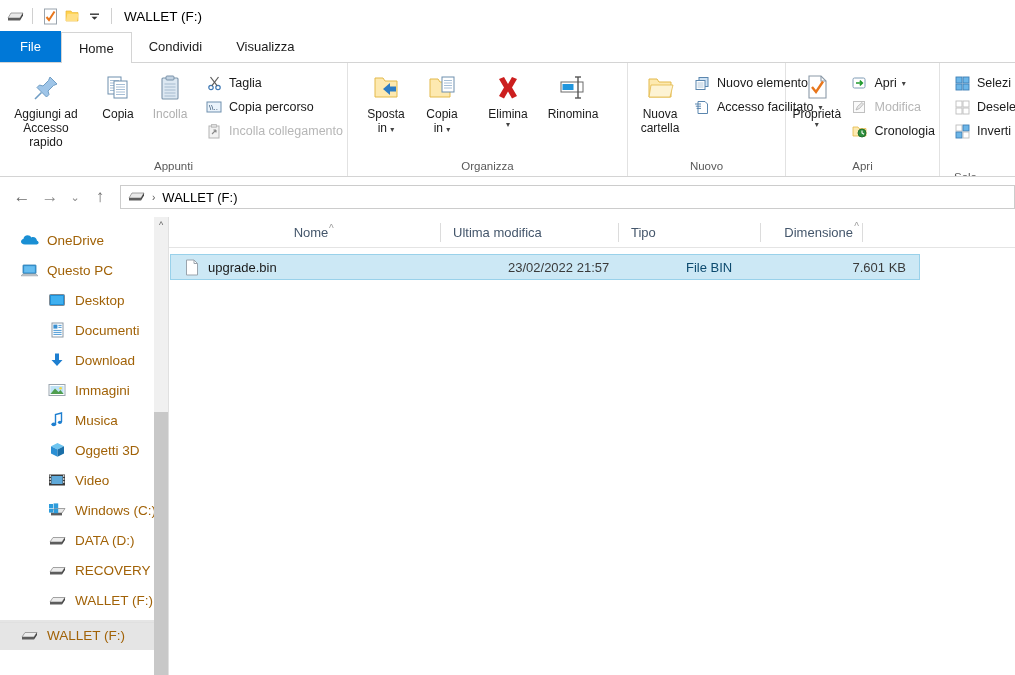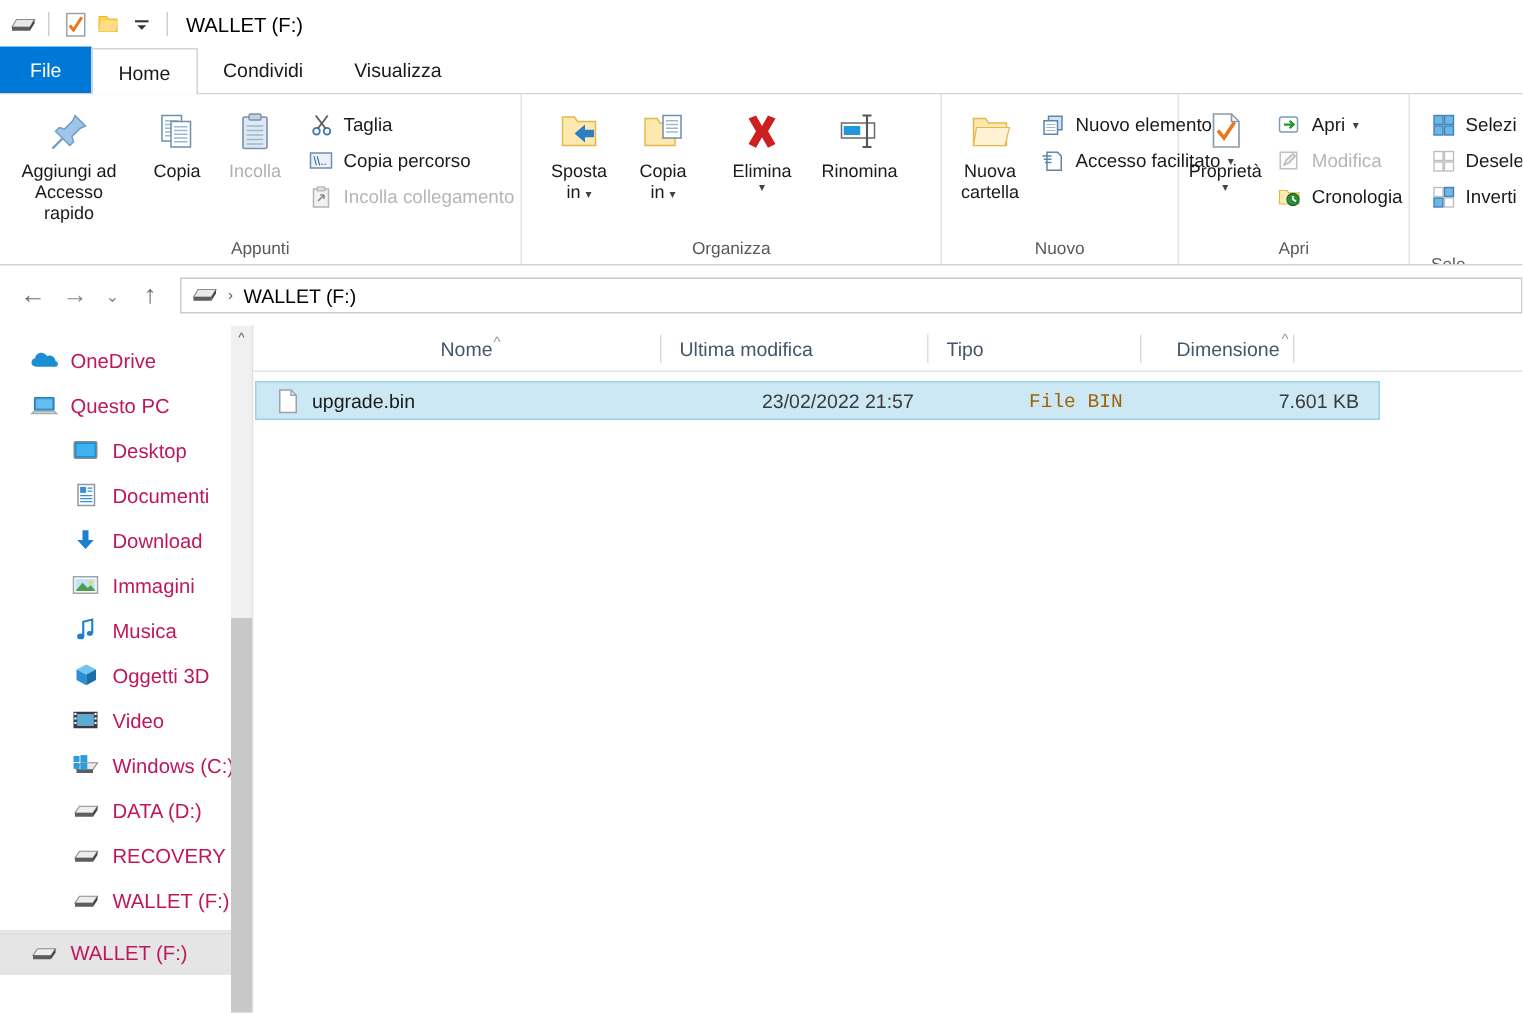--- a/index.html
+++ b/index.html
@@ -62,21 +62,21 @@
      background:#fff; display:flex; align-items:center; padding-left:7px; }
   .addr-crumb { font-size:13px; color:#000; margin-left:7px;}
   .addr-chev { font-size:10px; color:#555; margin-left:7px; }
 
   
   .main { display:flex; height:465px; position:relative; }
 
   .navpane { width:168px; position:relative; background:#fff; padding-top:8px;
      overflow:hidden; }
   .nav-item { height:30px; display:flex; align-items:center; padding-left:18px; font-size:13.5px;
-     color:#be185d; white-space:nowrap; }
+     color:#a16207; white-space:nowrap; }
   .nav-item .ic { width:22px; height:20px; display:flex; align-items:center; justify-content:center;
      margin-right:7px; flex:0 0 22px; }
   .nav-item.indent { padding-left:46px; }
   .nav-item.sel { background:#e5e5e5; }
 
   .navscroll { position:absolute; right:0; top:0; width:14px; height:100%; background:#f0f0f0; }
   .navscroll .track-bottom { position:absolute; left:0; width:14px; background:#c8c8c8; }
   .navscroll .arrowup { position:absolute; top:0; left:0; width:14px; height:16px;
      display:flex; align-items:center; justify-content:center; font-size:9px; color:#606060;}
   .navsep { position:absolute; left:0; width:168px; height:1px; background:#e0e0e0; }
@@ -644,18 +644,18 @@
         <div class="cell name" style="width:325px;">
           <span class="ic">
             <svg width="14" height="17" viewBox="0 0 14 17">
               <path d="M1.5 1 L9 1 L12.5 4.5 L12.5 16 L1.5 16 Z" fill="#fff" stroke="#9aa4ad" stroke-width="1"></path>
               <path d="M9 1 L9 4.5 L12.5 4.5" fill="none" stroke="#9aa4ad" stroke-width="1"></path>
             </svg>
           </span>
           <span>upgrade.bin</span>
         </div>
         <div class="cell" style="width:178px; color:#3a3a3a;">23/02/2022 21:57</div>
-        <div class="cell" style="width:142px; color:#a16207;font-family:Liberation Mono, monospace;">File BIN</div>
+        <div class="cell" style="width:142px; color:#0c4a6e;">File BIN</div>
         <div class="cell num" style="width:100px; color:#3a3a3a;">7.601 KB</div>
       </div>
     </div>
   </div>
 </div>
 
 </body></html>

